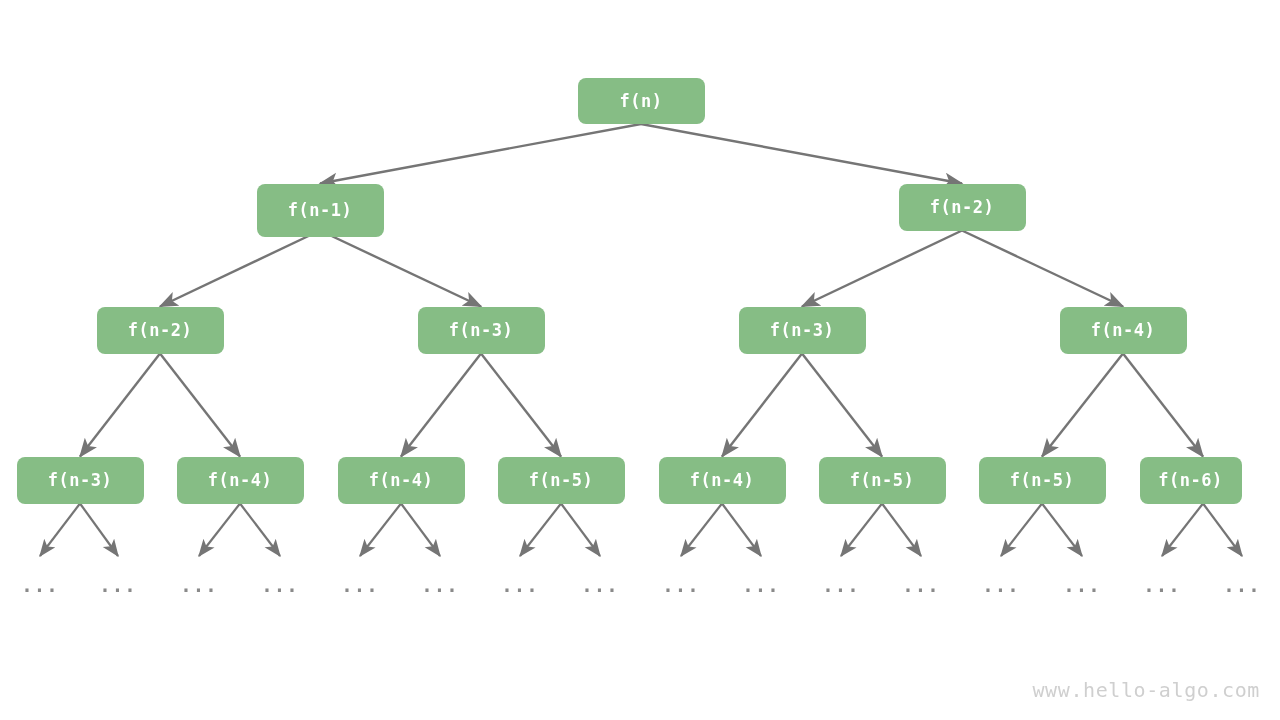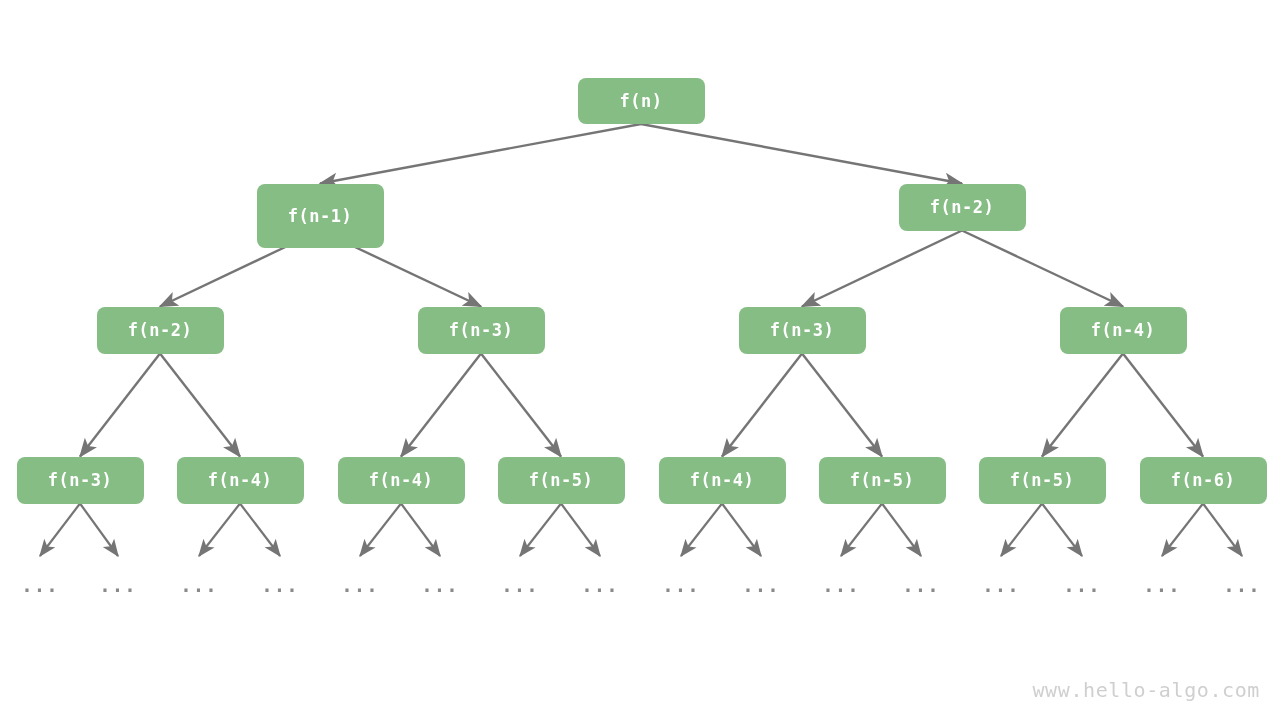--- a/index.html
+++ b/index.html
@@ -102,34 +102,34 @@
         <line x1="882" y1="503.5" x2="921" y2="556" stroke="#757575" stroke-width="2.2" marker-end="url(#arrowhead)"></line>
         <line x1="1042" y1="503.5" x2="1001" y2="556" stroke="#757575" stroke-width="2.2" marker-end="url(#arrowhead)"></line>
         <line x1="1042" y1="503.5" x2="1082" y2="556" stroke="#757575" stroke-width="2.2" marker-end="url(#arrowhead)"></line>
         <line x1="1203" y1="503.5" x2="1162" y2="556" stroke="#757575" stroke-width="2.2" marker-end="url(#arrowhead)"></line>
         <line x1="1203" y1="503.5" x2="1242" y2="556" stroke="#757575" stroke-width="2.2" marker-end="url(#arrowhead)"></line>
       </g>
   </svg>
 
   <div id="node-layer">
       <div class="node" style="left: 577.5px; top: 78px; width: 127px; height: 46px; background: rgb(134, 189, 133); color: rgb(255, 255, 255);">f(n)</div>
-      <div class="node" style="left: 256.5px; top: 183.5px; width: 127px; height: 64px; background: rgb(134, 189, 133); color: rgb(255, 255, 255);">f(n-1)</div>
+      <div class="node" style="left: 256.5px; top: 183.5px; width: 127px; height: 53px; background: rgb(134, 189, 133); color: rgb(255, 255, 255);">f(n-1)</div>
       <div class="node" style="left: 898.5px; top: 183.5px; width: 127px; height: 47px; background: rgb(134, 189, 133); color: rgb(255, 255, 255);">f(n-2)</div>
       <div class="node" style="left: 96.5px; top: 306.5px; width: 127px; height: 47px; background: rgb(134, 189, 133); color: rgb(255, 255, 255);">f(n-2)</div>
       <div class="node" style="left: 417.5px; top: 306.5px; width: 127px; height: 47px; background: rgb(134, 189, 133); color: rgb(255, 255, 255);">f(n-3)</div>
       <div class="node" style="left: 738.5px; top: 306.5px; width: 127px; height: 47px; background: rgb(134, 189, 133); color: rgb(255, 255, 255);">f(n-3)</div>
       <div class="node" style="left: 1059.5px; top: 306.5px; width: 127px; height: 47px; background: rgb(134, 189, 133); color: rgb(255, 255, 255);">f(n-4)</div>
       <div class="node" style="left: 16.5px; top: 456.5px; width: 127px; height: 47px; background: rgb(134, 189, 133); color: rgb(255, 255, 255);">f(n-3)</div>
       <div class="node" style="left: 176.5px; top: 456.5px; width: 127px; height: 47px; background: rgb(134, 189, 133); color: rgb(255, 255, 255);">f(n-4)</div>
       <div class="node" style="left: 337.5px; top: 456.5px; width: 127px; height: 47px; background: rgb(134, 189, 133); color: rgb(255, 255, 255);">f(n-4)</div>
       <div class="node" style="left: 497.5px; top: 456.5px; width: 127px; height: 47px; background: rgb(134, 189, 133); color: rgb(255, 255, 255);">f(n-5)</div>
       <div class="node" style="left: 658.5px; top: 456.5px; width: 127px; height: 47px; background: rgb(134, 189, 133); color: rgb(255, 255, 255);">f(n-4)</div>
       <div class="node" style="left: 818.5px; top: 456.5px; width: 127px; height: 47px; background: rgb(134, 189, 133); color: rgb(255, 255, 255);">f(n-5)</div>
       <div class="node" style="left: 978.5px; top: 456.5px; width: 127px; height: 47px; background: rgb(134, 189, 133); color: rgb(255, 255, 255);">f(n-5)</div>
-      <div class="node" style="left: 1139.5px; top: 456.5px; width: 127px; height: 47px; background: rgb(134, 189, 133); color: rgb(255, 255, 255);">f(n-6)</div>
+      <div class="node" style="left: 1139.5px; top: 456.5px; width: 102px; height: 47px; background: rgb(134, 189, 133); color: rgb(255, 255, 255);">f(n-6)</div>
     </div>
   <div id="ellipsis-layer">
       <div class="ellipsis" style="left: 40px; top: 585px; color: rgb(138, 138, 138);">...</div>
       <div class="ellipsis" style="left: 118px; top: 585px; color: rgb(138, 138, 138);">...</div>
       <div class="ellipsis" style="left: 199px; top: 585px; color: rgb(138, 138, 138);">...</div>
       <div class="ellipsis" style="left: 280px; top: 585px; color: rgb(138, 138, 138);">...</div>
       <div class="ellipsis" style="left: 360px; top: 585px; color: rgb(138, 138, 138);">...</div>
       <div class="ellipsis" style="left: 440px; top: 585px; color: rgb(138, 138, 138);">...</div>
       <div class="ellipsis" style="left: 520px; top: 585px; color: rgb(138, 138, 138);">...</div>
       <div class="ellipsis" style="left: 600px; top: 585px; color: rgb(138, 138, 138);">...</div>

